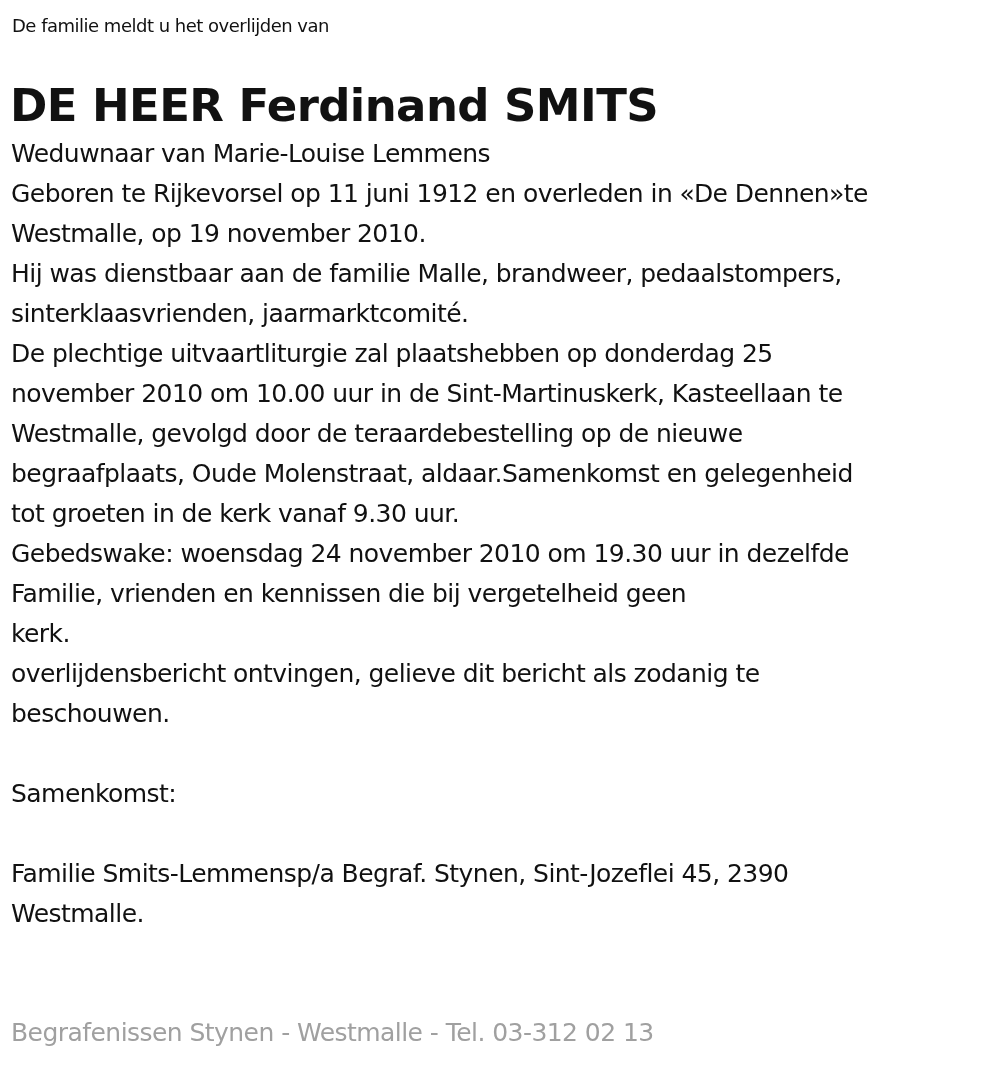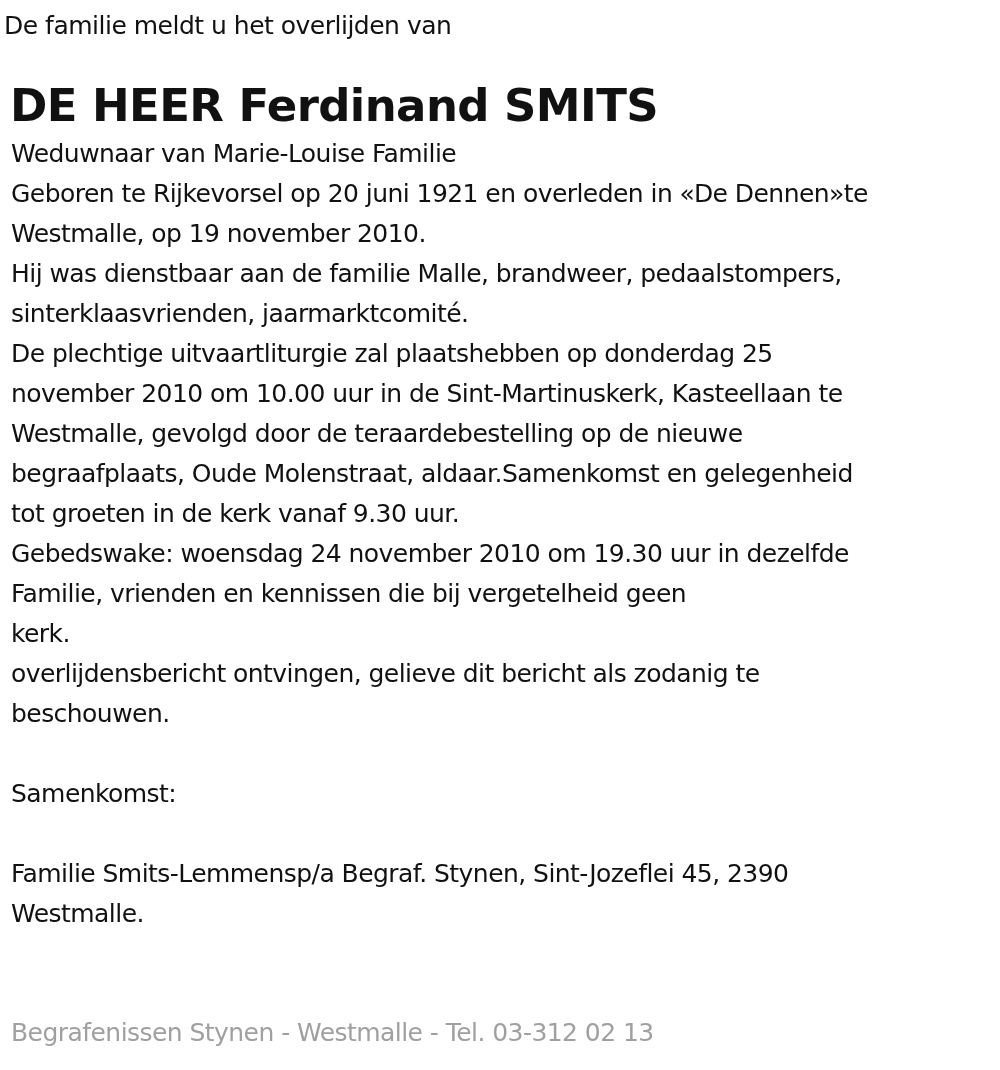--- a/index.html
+++ b/index.html
@@ -15,22 +15,22 @@
       color: #111111;
     }
     .page {
       position: relative;
       padding: 0 0 0 11px;
       width: 980px;
     }
     .intro {
       position: absolute;
       top: 9px;
-      left: 4px;
-      font-size: 25px;
+      left: 12px;
+      font-size: 18px;
       line-height: 34px;
       letter-spacing: -0.5px;
       white-space: nowrap;
     }
     .name {
       position: absolute;
       top: 84px;
       left: 10px;
       font-size: 45px;
       font-weight: bold;
@@ -68,22 +68,22 @@
     }
   </style>
 </head>
 <body>
 
 <div class="page">
   <div class="intro">De familie meldt u het overlijden van</div>
   <div class="name">DE HEER Ferdinand SMITS</div>
 
   <div class="body-text">
-    <span class="line">Weduwnaar van Marie-Louise Familie</span>
-    <span class="line">Geboren te Rijkevorsel op 20 juni 1921 en overleden in «De Dennen»te</span>
+    <span class="line">Weduwnaar van Marie-Louise Lemmens</span>
+    <span class="line">Geboren te Rijkevorsel op 11 juni 1912 en overleden in «De Dennen»te</span>
     <span class="line">Westmalle, op 19 november 2010.</span>
     <span class="line">Hij was dienstbaar aan de familie Malle, brandweer, pedaalstompers,</span>
     <span class="line">sinterklaasvrienden, jaarmarktcomité.</span>
     <span class="line">De plechtige uitvaartliturgie zal plaatshebben op donderdag 25</span>
     <span class="line">november 2010 om 10.00 uur in de Sint-Martinuskerk, Kasteellaan te</span>
     <span class="line">Westmalle, gevolgd door de teraardebestelling op de nieuwe</span>
     <span class="line">begraafplaats, Oude Molenstraat, aldaar.Samenkomst en gelegenheid</span>
     <span class="line">tot groeten in de kerk vanaf 9.30 uur.</span>
     <span class="line">Gebedswake: woensdag 24 november 2010 om 19.30 uur in dezelfde</span>
     <span class="line">Familie, vrienden en kennissen die bij vergetelheid geen</span>

